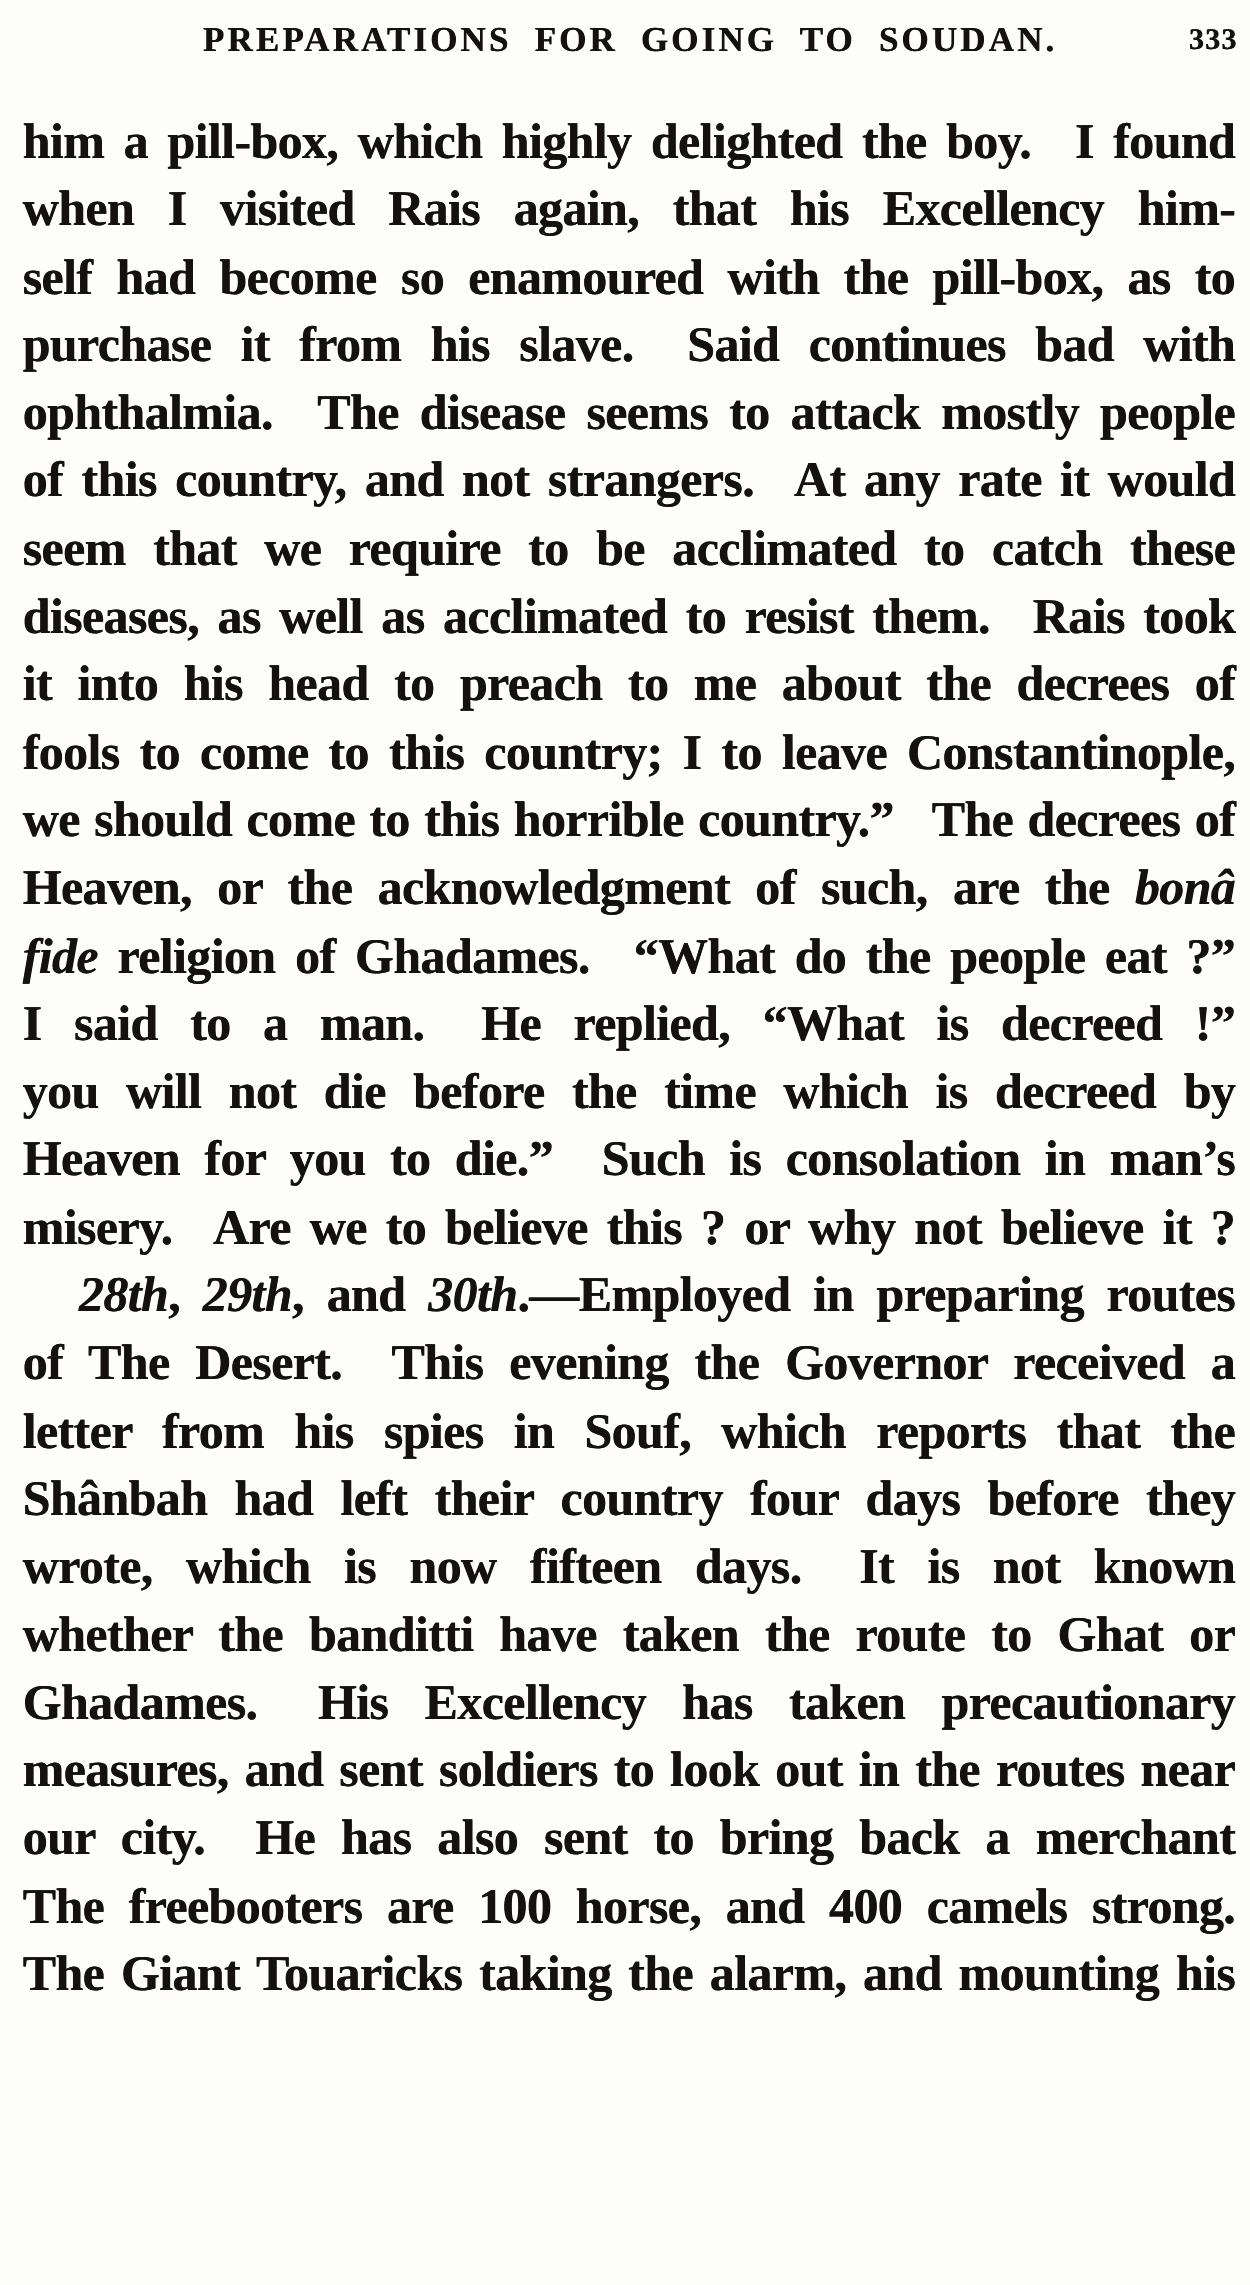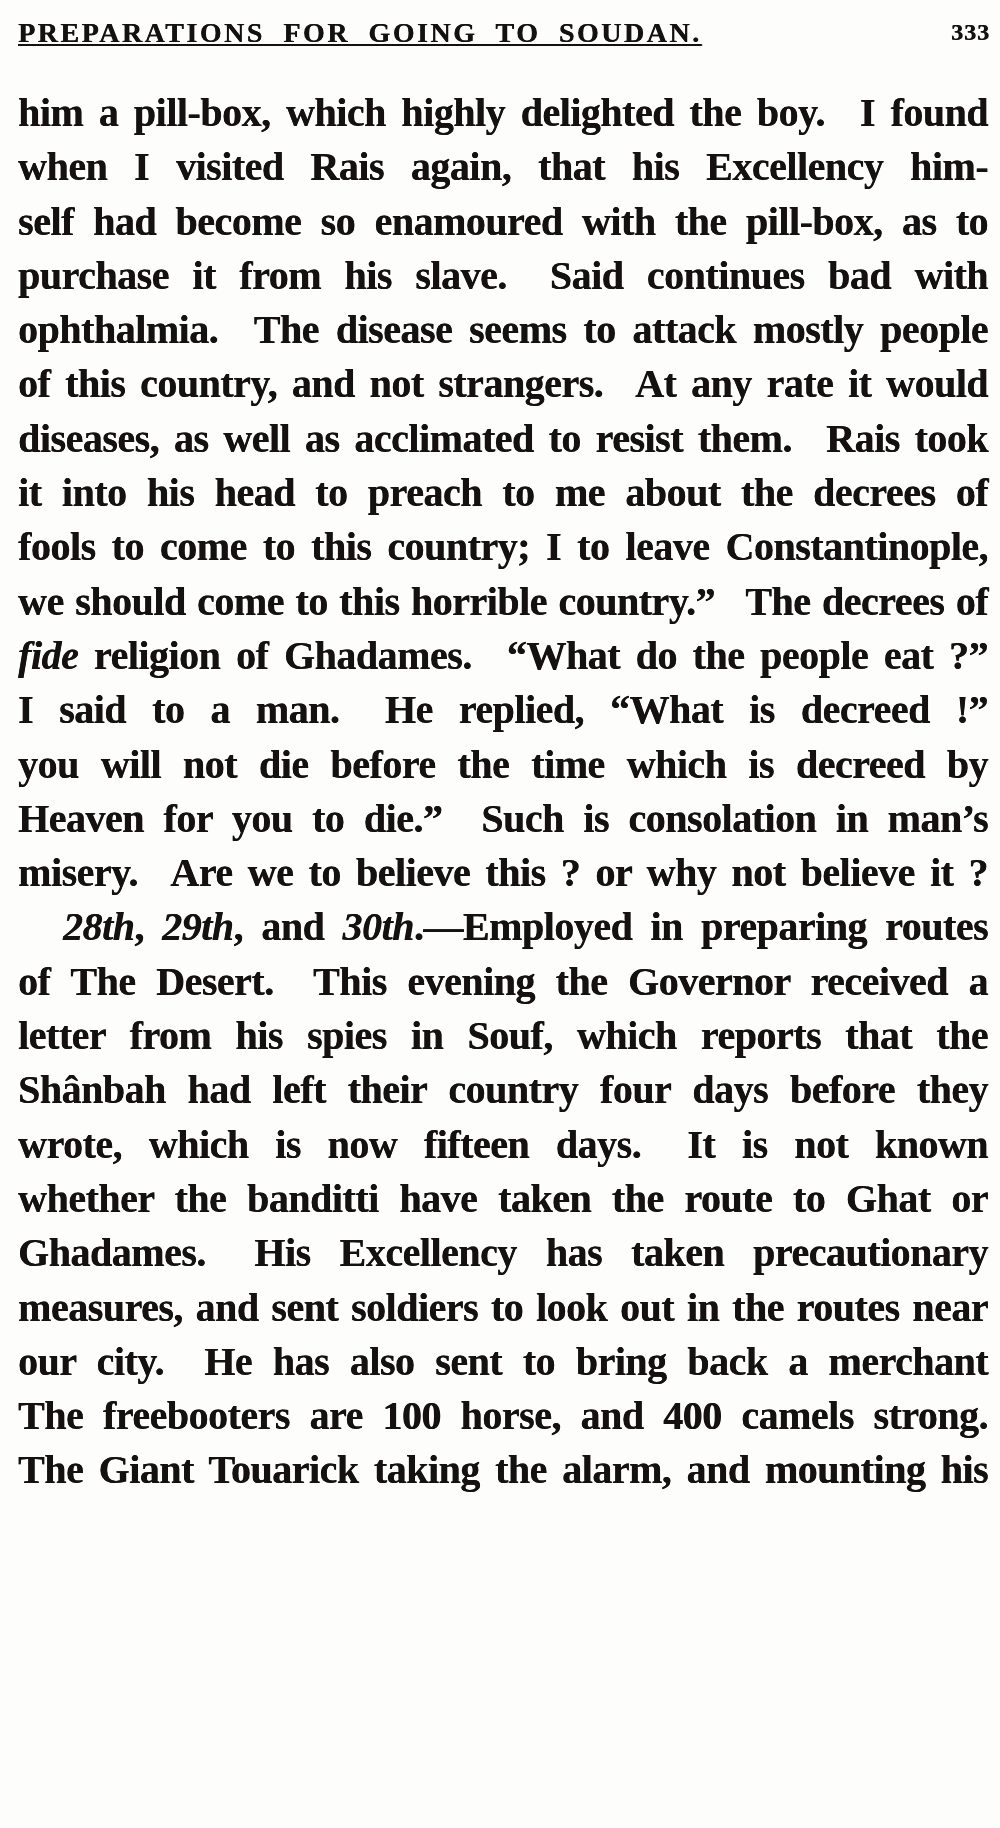--- a/index.html
+++ b/index.html
@@ -20,26 +20,26 @@
   }
   .running-head {
     position: absolute;
     top: 13px;
     left: 18px;
     right: 10px;
     height: 40px;
   }
   .head-title {
     display: block;
+    text-align: center;
     font-size: 28px;
     letter-spacing: 2.5px;
     word-spacing: 9px;
     line-height: 40px;
     text-shadow: 0.4px 0 0 currentColor;
-    text-decoration: underline;
   }
   .page-num {
     position: absolute;
     right: 0px;
     top: -1px;
     font-size: 24px;
     line-height: 40px;
     letter-spacing: 1px;
     text-shadow: 0.4px 0 0 currentColor;
   }
@@ -73,34 +73,36 @@
     <span class="head-title">PREPARATIONS FOR GOING TO SOUDAN.</span>
     <span class="page-num">333</span>
   </div>
   <div class="text-block">
       <div class="line">him a pill-box, which highly delighted the boy.  I found</div>
       <div class="line">when I visited Rais again, that his Excellency him-</div>
       <div class="line">self had become so enamoured with the pill-box, as to</div>
       <div class="line">purchase it from his slave.  Said continues bad with</div>
       <div class="line">ophthalmia.  The disease seems to attack mostly people</div>
       <div class="line">of this country, and not strangers.  At any rate it would</div>
+      <div class="line">seem that we require to be acclimated to catch these</div>
       <div class="line">diseases, as well as acclimated to resist them.  Rais took</div>
       <div class="line">it into his head to preach to me about the decrees of</div>
       <div class="line">fools to come to this country; I to leave Constantinople,</div>
       <div class="line">we should come to this horrible country.”  The decrees of</div>
+      <div class="line">Heaven, or the acknowledgment of such, are the <i>bonâ</i></div>
       <div class="line"><i>fide</i> religion of Ghadames.  “What do the people eat ?”</div>
       <div class="line">I said to a man.  He replied, “What is decreed !”</div>
       <div class="line">you will not die before the time which is decreed by</div>
       <div class="line">Heaven for you to die.”  Such is consolation in man’s</div>
       <div class="line">misery.  Are we to believe this ? or why not believe it ?</div>
       <div class="line indent"><i>28th</i>, <i>29th</i>, and <i>30th</i>.—Employed in preparing routes</div>
       <div class="line">of The Desert.  This evening the Governor received a</div>
       <div class="line">letter from his spies in Souf, which reports that the</div>
       <div class="line">Shânbah had left their country four days before they</div>
       <div class="line">wrote, which is now fifteen days.  It is not known</div>
       <div class="line">whether the banditti have taken the route to Ghat or</div>
       <div class="line">Ghadames.  His Excellency has taken precautionary</div>
       <div class="line">measures, and sent soldiers to look out in the routes near</div>
       <div class="line">our city.  He has also sent to bring back a merchant</div>
       <div class="line">The freebooters are 100 horse, and 400 camels strong.</div>
-      <div class="line">The Giant Touarick taking the alarm, and mounting his</div>
+      <div class="line">The Giant Touaricks taking the alarm, and mounting his</div>
     </div>
 </div>
 
 </body></html>

